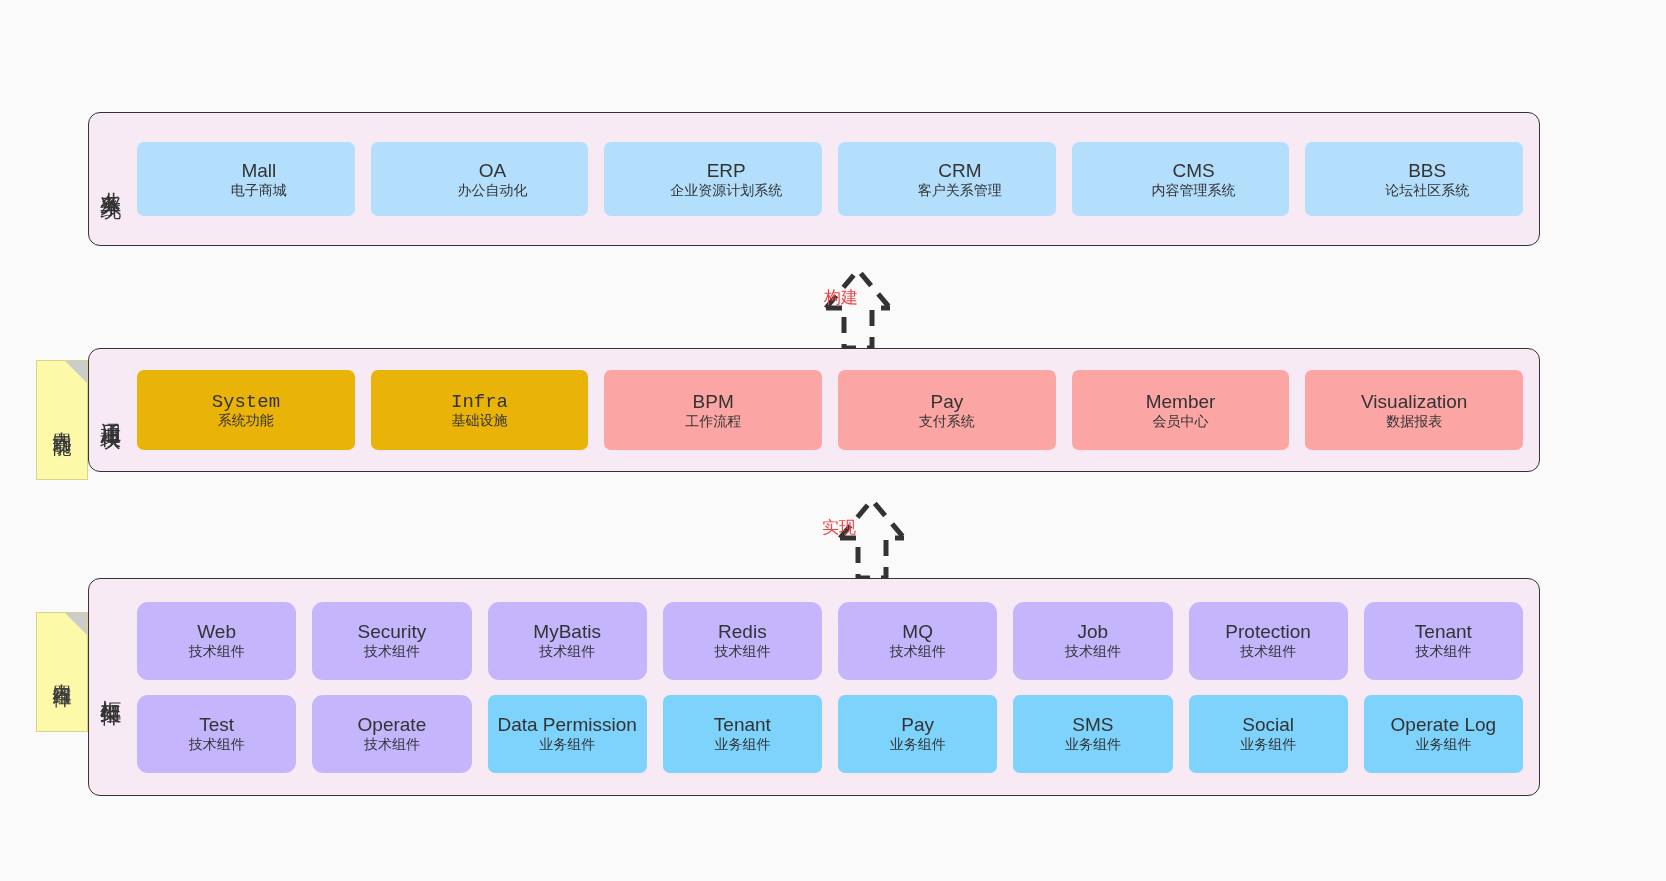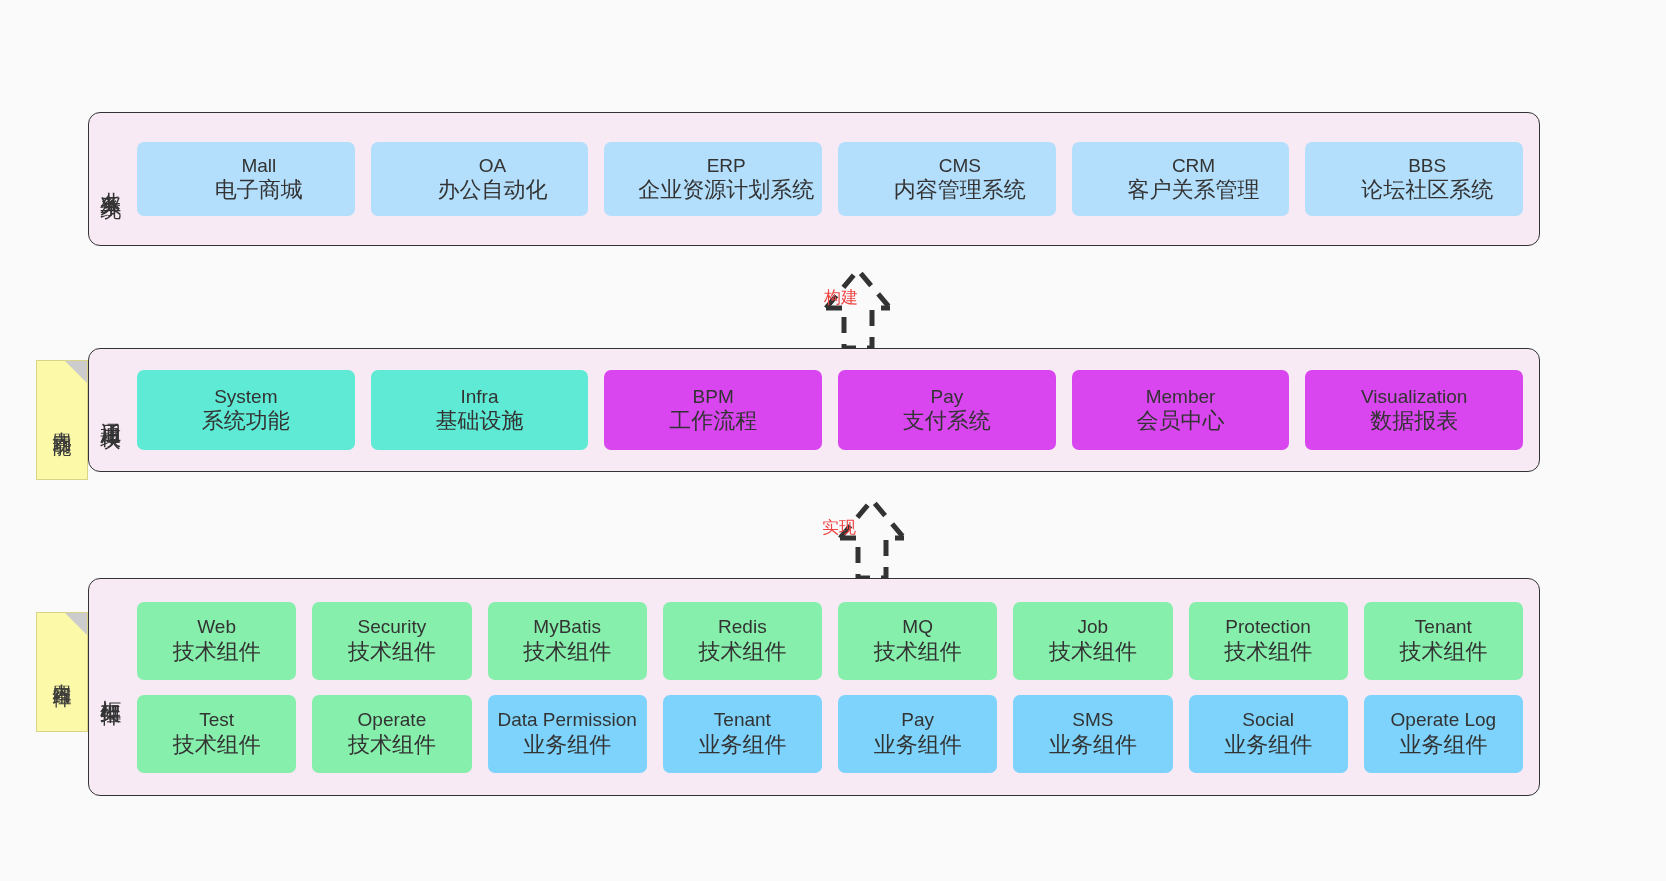--- a/index.html
+++ b/index.html
@@ -63,27 +63,27 @@
     flex-direction: column;
     align-items: center;
     justify-content: center;
     text-align: center;
     color: #333333;
     line-height: 1.18;
     box-sizing: border-box;
     padding: 4px 6px;
   }
   .card .en { font-size: 19px; }
-  .card .cn { font-size: 22px; }
+  .card .cn { font-size: 14px; }
 
   
   .c-blue       { background: #b3dffc; padding-left: 32px; }
-  .c-red        { background: #5eead4; }
-  .c-pink       { background: #d946ef; }
-  .c-green      { background: #86efac; }
+  .c-red        { background: #eab308; font-family: Liberation Mono, monospace; }
+  .c-pink       { background: #fca5a5; }
+  .c-green      { background: #c4b5fd; border-radius: 11px; }
   .c-lightgreen { background: #7dd3fc; }
 
   
   .note {
     position: absolute;
     background: #fcfaa8;
     border: 1px solid #d9d48a;
     display: flex;
     align-items: center;
     justify-content: center;
@@ -134,26 +134,26 @@
         </div>
         <div class="card c-blue">
           <span class="en">OA</span>
           <span class="cn">办公自动化</span>
         </div>
         <div class="card c-blue">
           <span class="en">ERP</span>
           <span class="cn">企业资源计划系统</span>
         </div>
         <div class="card c-blue">
+          <span class="en">CRM</span>
+          <span class="cn">客户关系管理</span>
+        </div>
+        <div class="card c-blue">
           <span class="en">CMS</span>
           <span class="cn">内容管理系统</span>
-        </div>
-        <div class="card c-blue">
-          <span class="en">CRM</span>
-          <span class="cn">客户关系管理</span>
         </div>
         <div class="card c-blue">
           <span class="en">BBS</span>
           <span class="cn">论坛社区系统</span>
         </div>
       </div>
     </div>
   </div>
 
   <div class="connector" style="left:758px; top:258px; width:200px; height:92px;">

